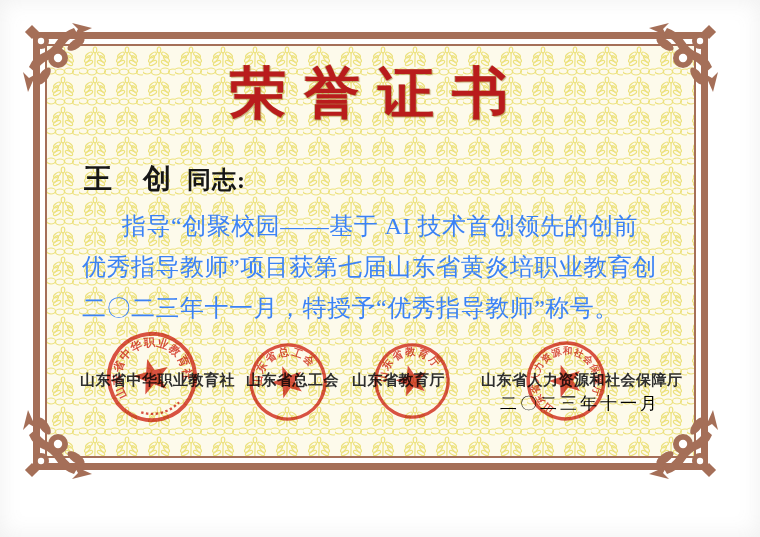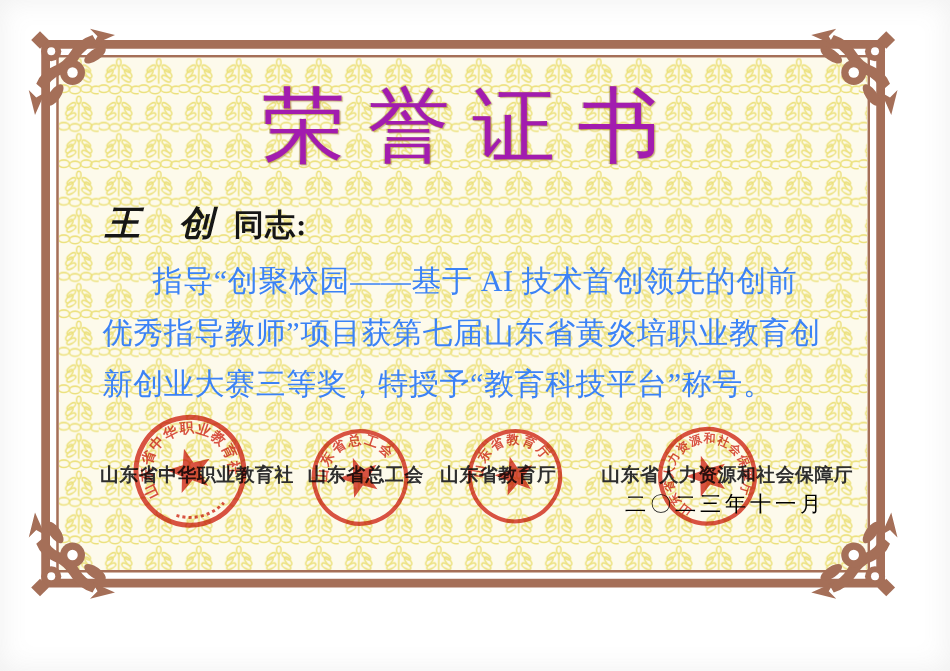--- a/index.html
+++ b/index.html
@@ -25,27 +25,27 @@
 
   .corner { position: absolute; width: 82px; height: 82px; z-index: 5; }
   .corner.tl { left: -20px; top: -19px; }
   .corner.tr { right: -20px; top: -19px; transform: scaleX(-1); }
   .corner.bl { left: -20px; bottom: -19px; transform: scaleY(-1); }
   .corner.br { right: -20px; bottom: -19px; transform: scale(-1,-1); }
 
   
   .title {
     position: absolute; left: 44px; top: 56px; width: 668px;
-    text-align: center; font-size: 66px; font-weight: normal;
-    letter-spacing: 18px; color: #a21caf;
+    text-align: center; font-size: 56px; font-weight: bold;
+    letter-spacing: 18px; color: #b91c1c;
     text-shadow: 1px 1px 1px rgba(150,110,20,0.55), -1px 0 0 rgba(110,80,10,0.35);
     z-index: 3;
   }
   .recipient-line { position: absolute; left: 84px; top: 160px; z-index: 3; color: #161616; }
-  .recipient-name { font-size: 28px; font-weight: bold; letter-spacing: 12px; font-style: italic; }
+  .recipient-name { font-size: 28px; font-weight: bold; letter-spacing: 12px; }
   .recipient-honorific { font-size: 24px; font-weight: bold; letter-spacing: 1px; }
 
   .body-text {
     position: absolute; left: 82px; top: 206px; width: 584px; z-index: 3;
     color: #3b82f6; font-size: 24px;
   }
   .body-line { height: 41px; line-height: 41px; letter-spacing: 0.5px; white-space: nowrap; }
   .body-line.indent { text-indent: 40px; }
 
   .issuer-label {
@@ -153,21 +153,21 @@
   <div class="title">荣誉证书</div>
 
   <div class="recipient-line">
     <span class="recipient-name">王 创</span>
     <span class="recipient-honorific">同志:</span>
   </div>
 
   <div class="body-text">
     <div class="body-line indent">指导“创聚校园——基于 AI 技术首创领先的创前</div>
     <div class="body-line">优秀指导教师”项目获第七届山东省黄炎培职业教育创</div>
-    <div class="body-line">新创业大赛三等奖，特授予“教育科技平台”称号。</div>
+    <div class="body-line">二〇二三年十一月，特授予“优秀指导教师”称号。</div>
   </div>
 
   <div class="issuer-label" style="left:80px;  top:371px;">山东省中华职业教育社</div>
   <div class="issuer-label" style="left:246px; top:371px;">山东省总工会</div>
   <div class="issuer-label" style="left:352px; top:371px;">山东省教育厅</div>
   <div class="issuer-label" style="left:481px; top:371px;">山东省人力资源和社会保障厅</div>
 
   <div class="issue-date">二〇二三年十一月</div>
 
   <div class="seal" style="left:103px; top:328px; width:98px; height:98px; transform:rotate(-15deg);">

